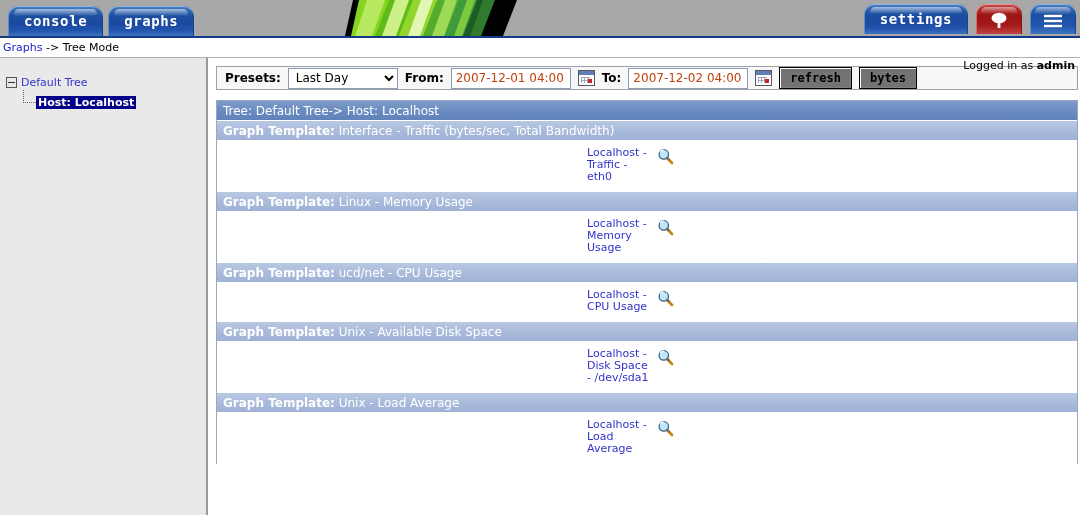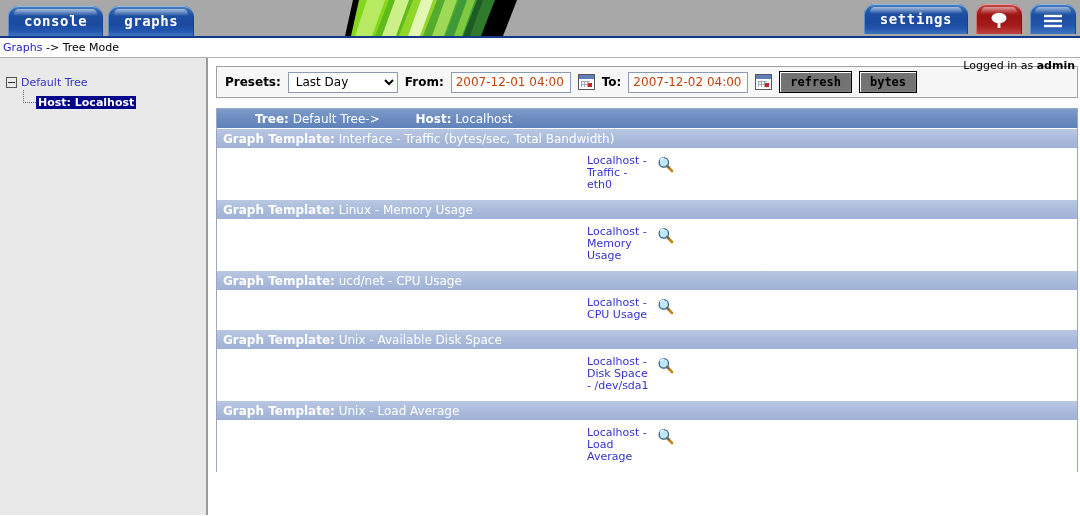--- a/index.html
+++ b/index.html
@@ -212,21 +212,21 @@
     background: #ffffff;
     padding: 8px 0 0 8px;
     box-sizing: border-box;
     overflow: hidden;
   }
 
   
   .filterbar {
     border: 1px solid #a0a0a0;
     background: #f7f7f7;
-    height: 32px;
+    height: 24px;
     display: flex;
     align-items: center;
     padding: 0 8px;
     box-sizing: border-box;
     margin-right: 2px;
     gap: 7px;
   }
   .flabel {
     font-size: 12px;
     font-weight: bold;
@@ -313,21 +313,21 @@
     white-space: nowrap;
     overflow: hidden;
   }
   .barrow.tree {
     background: linear-gradient(to bottom, #7e9cc8 0%, #6b8cc0 50%, #5f82ba 100%);
     color: #ffffff;
     border-bottom: 1px solid #ffffff;
     height: 20px;
     line-height: 12px;
   }
-  .barrow.tree b { font-weight: bold; color: #ffffff; margin-left: 32px; }
+  .barrow.tree b { font-weight: normal; color: #ffffff; }
   .barrow.template {
     background: linear-gradient(to bottom, #b9c8e2 0%, #aabbdb 50%, #9fb2d6 100%);
     color: #ffffff;
     height: 20px;
     line-height: 12px;
     border-bottom: 1px solid #ffffff;
   }
   .barrow.template b { font-weight: bold; color: #ffffff; }
 
   .graphrow {

